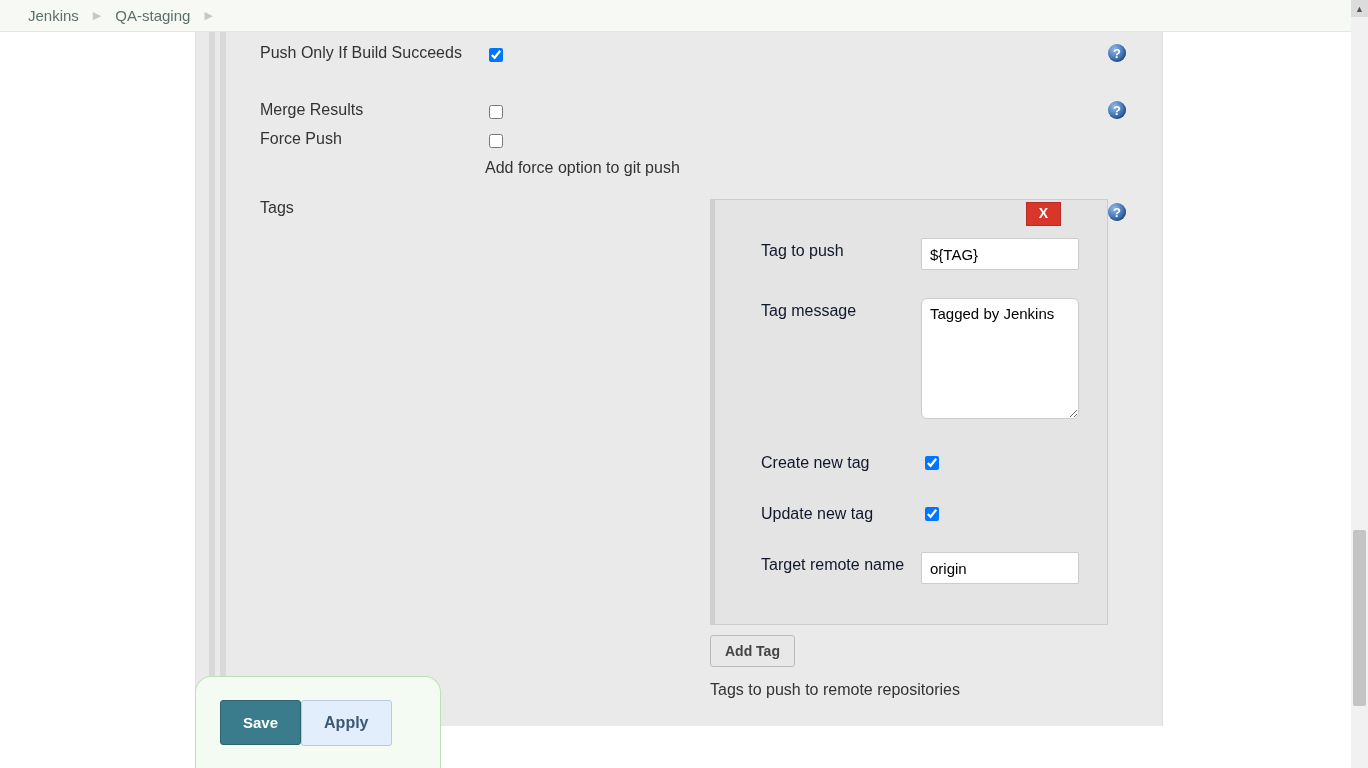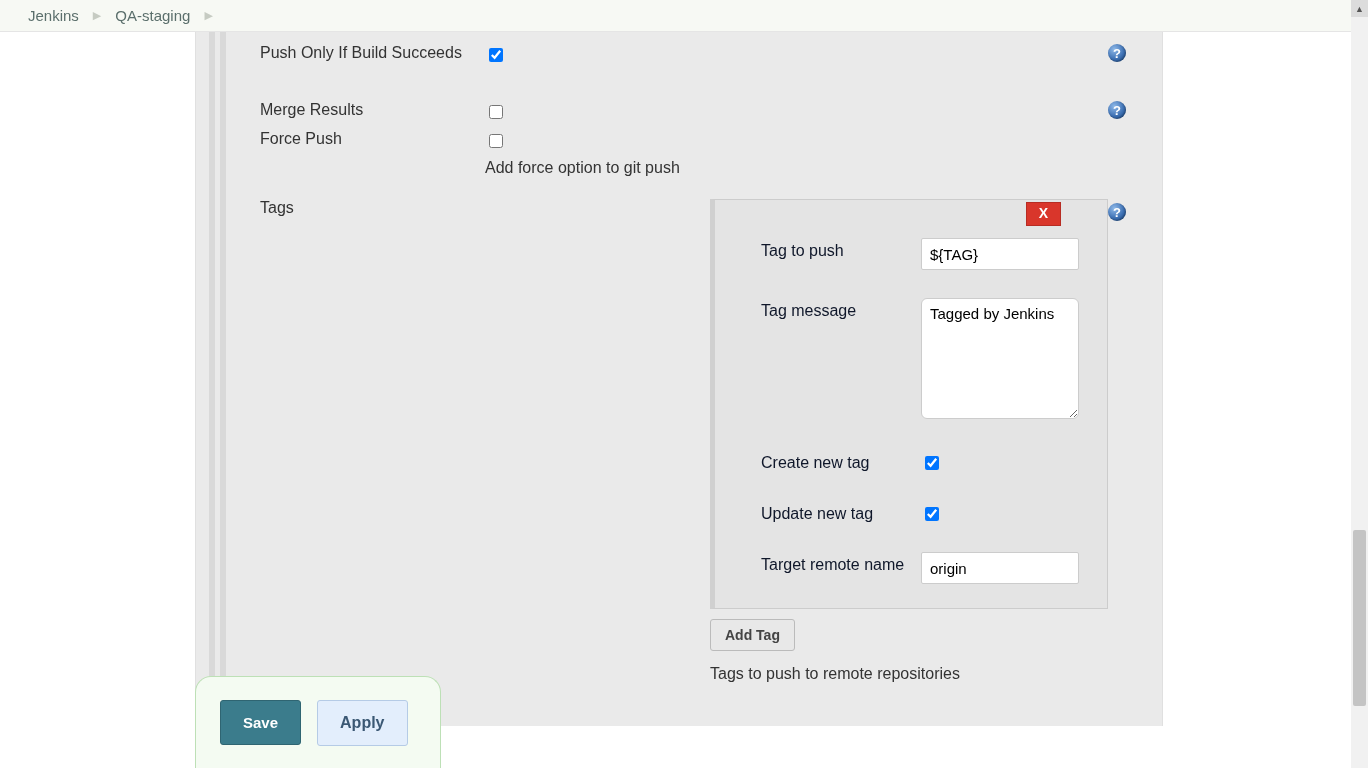--- a/index.html
+++ b/index.html
@@ -233,21 +233,20 @@
     bottom: 0;
     width: 246px;
     height: 92px;
     background: #f4fbf2;
     border: 1px solid #bde0b6;
     border-bottom: none;
     border-radius: 16px 16px 0 0;
     display: flex;
     align-items: center;
     padding-left: 24px;
-    gap: 16px;
     z-index: 5;
   }
   .btn-save {
     background: #3b7c8c;
     color: #fff;
     font-weight: bold;
     border: 1px solid #2f6572;
     border-radius: 3px;
     padding: 13px 22px;
     font-size: 15px;
@@ -365,21 +364,21 @@
               </div>
             </div>
 
             <div class="tag-row tag-row-check">
               <div class="tag-row-label">Update new tag</div>
               <div class="tag-row-control">
                 <input type="checkbox" checked="" style="">
               </div>
             </div>
 
-            <div class="tag-row" style="margin-bottom:4px;">
+            <div class="tag-row" style="margin-bottom:20px;">
               <div class="tag-row-label">Target remote name</div>
               <div class="tag-row-control">
                 <input type="text" value="origin" style="">
               </div>
             </div>
           </div>
 
           <button class="add-tag-btn">Add Tag</button>
           <div class="tags-desc">Tags to push to remote repositories</div>
         </div>

